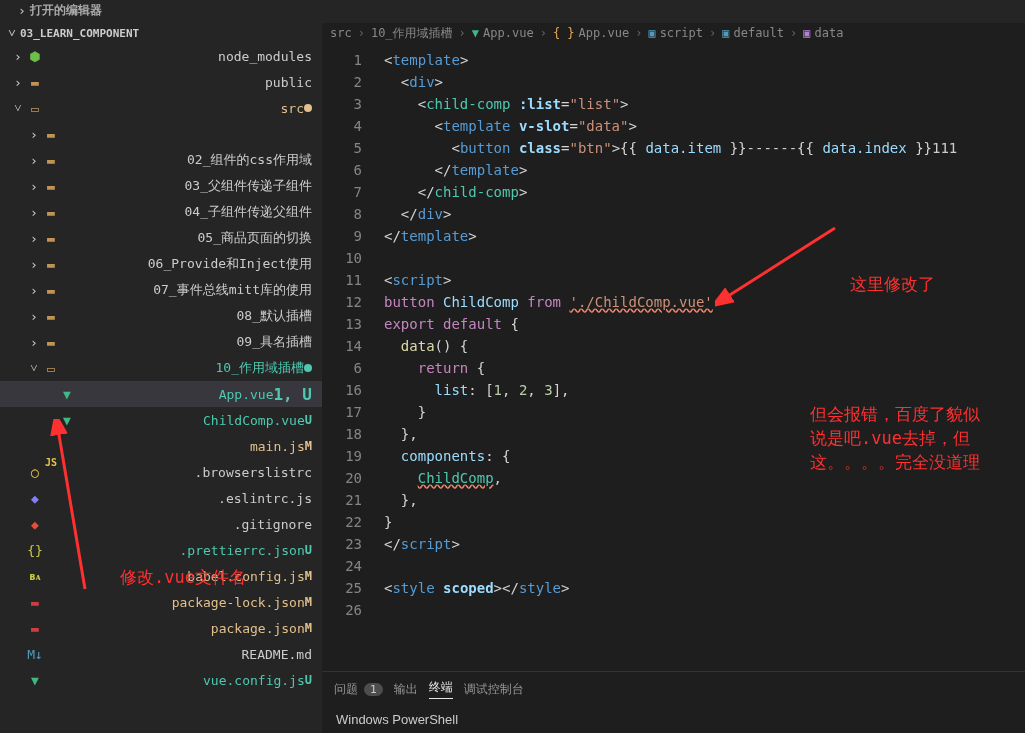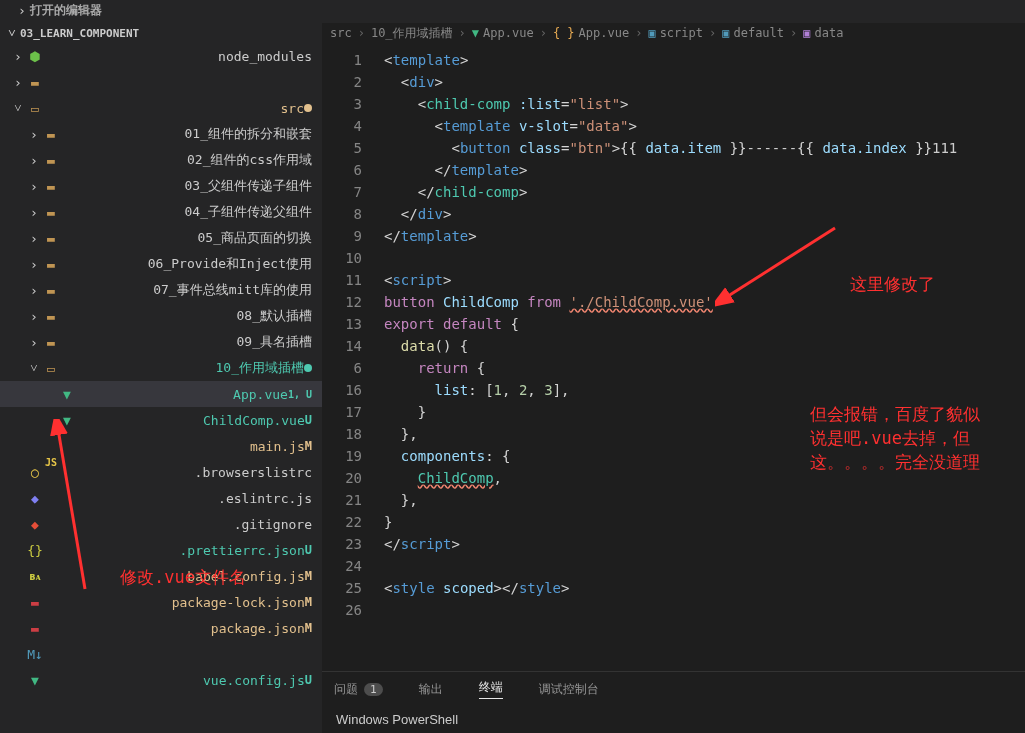--- a/index.html
+++ b/index.html
@@ -64,21 +64,21 @@
 .tw { width: 16px; display: inline-flex; align-items:center; justify-content:center; color:#ccc; font-size:13px; }
 .indent-0 { padding-left: 10px; }
 .indent-1 { padding-left: 26px; }
 .indent-2 { padding-left: 42px; }
 .ficon { width: 18px; height:18px; display: inline-flex; align-items:center; justify-content:center; margin-right:4px; font-size:13px; }
 .fname { flex:1; overflow:hidden; text-overflow:ellipsis;text-align:right; }
 .status-dot { width: 8px; height:8px; border-radius:50%; background:#e2c08d; margin-left:auto; }
 .status-let { margin-left:auto; color:#4ec9b0; font-weight:bold; font-size:12px; }
 .status-let.m { color:#e2c08d; }
 .status-let.u { color:#4ec9b0; }
-.status-pair { margin-left:auto; font-size:10px; font-weight:bold; }
+.status-pair { margin-left:auto; font-size:16px; font-weight:bold; }
 .u-file { color:#4ec9b0; }
 .m-file { color:#e2c08d; }
 .folder-icon { color:#c09553; }
 .vue-icon { color:#41b883; }
 .js-icon { color:#e6c547; font-weight:bold; font-size:10px;margin-top:32px;}
 .json-icon { color:#cbcb41; }
 .md-icon { color:#519aba; }
 .node-icon { color:#6cc04a; }
 .git-icon { color:#e64e38; }
 .annotation-sidebar {
@@ -111,40 +111,40 @@
   padding: 6px 18px 0 0;
   color: #858585;
   user-select: none;
   width: 58px;
 }
 .gutter div { height: 22px; line-height:22px; }
 .code-lines { flex:1; padding: 6px 0 0 4px; overflow:hidden; position:relative;}
 .line { height: 22px; line-height: 22px; white-space:pre; }
 .tag { color:#569cd6; }
 .tagname { color:#4ec9b0; }
-.attr { color:#9cdcfe; }
+.attr { color:#9cdcfe;font-weight:bold; }
 .string { color:#ce9178; }
 .kw { color:#c586c0; }
 .fn { color:#dcdcaa; }
 .num { color:#b5cea8; }
 .punct { color:#d4d4d4; }
 .varname { color:#9cdcfe; }
 .comptxt { color:#4ec9b0; }
 .underline-err { text-decoration: underline wavy #f48771; }
 .annotation-ed { position:absolute; color:#ff3030; font-size:17px; pointer-events:none; }
 .terminal-panel {
   border-top: 1px solid #333;
   background: #1e1e1e;
 }
 .terminal-tabs {
   display: flex;
   align-items: center;
   height: 34px;
   padding: 0 12px;
-  gap: 36px;
+  gap: 11px;
   font-size: 12px;
   color: #969696;
 }
 .terminal-tabs .tab { cursor:pointer; display:flex; align-items:center; gap:6px;}
 .terminal-tabs .tab.active { color:#e7e7e7; border-bottom:1px solid #e7e7e7; padding-bottom:2px;}
 .badge { background:#4d4d4d; border-radius:10px; padding:0 6px; font-size:11px; color:#ccc;}
 .terminal-body { padding: 6px 14px; color:#ccc; font-family:Liberation Sans, sans-serif; font-size:13px;}
 </style>
 </head>
 <body>
@@ -167,33 +167,33 @@
 
       <div class="tree-row indent-0">
         <span class="tw">›</span>
         <span class="ficon node-icon">⬢</span>
         <span class="fname">node_modules</span>
       </div>
 
       <div class="tree-row indent-0">
         <span class="tw">›</span>
         <span class="ficon folder-icon">▬</span>
+        <span class="fname">public</span>
       </div>
 
       <div class="tree-row indent-0 m-file">
         <span class="tw">˅</span>
         <span class="ficon folder-icon">▭</span>
         <span class="fname">src</span>
         <span class="status-dot"></span>
       </div>
 
       <div class="tree-row indent-1">
           <span class="tw">›</span>
           <span class="ficon folder-icon">▬</span>
-          <span class="fname">01_组件的拆分和嵌套</span>
         </div>
       <div class="tree-row indent-1">
           <span class="tw">›</span>
           <span class="ficon folder-icon">▬</span>
           <span class="fname">02_组件的css作用域</span>
         </div>
       <div class="tree-row indent-1">
           <span class="tw">›</span>
           <span class="ficon folder-icon">▬</span>
           <span class="fname">03_父组件传递子组件</span>
@@ -292,20 +292,21 @@
         </div>
       <div class="tree-row indent-0 m-file">
           <span class="tw"></span>
           <span class="ficon" style="color:#cc3e44">▬</span>
           <span class="fname">package.json</span>
           <span class="status-let m">M</span>
         </div>
       <div class="tree-row indent-0">
           <span class="tw"></span>
           <span class="ficon md-icon">M↓</span>
+          <span class="fname">README.md</span>
         </div>
       <div class="tree-row indent-0 u-file">
           <span class="tw"></span>
           <span class="ficon vue-icon">▼</span>
           <span class="fname">vue.config.js</span>
           <span class="status-let u">U</span>
         </div>
 
       <svg class="arrow-sidebar">
         <defs>

